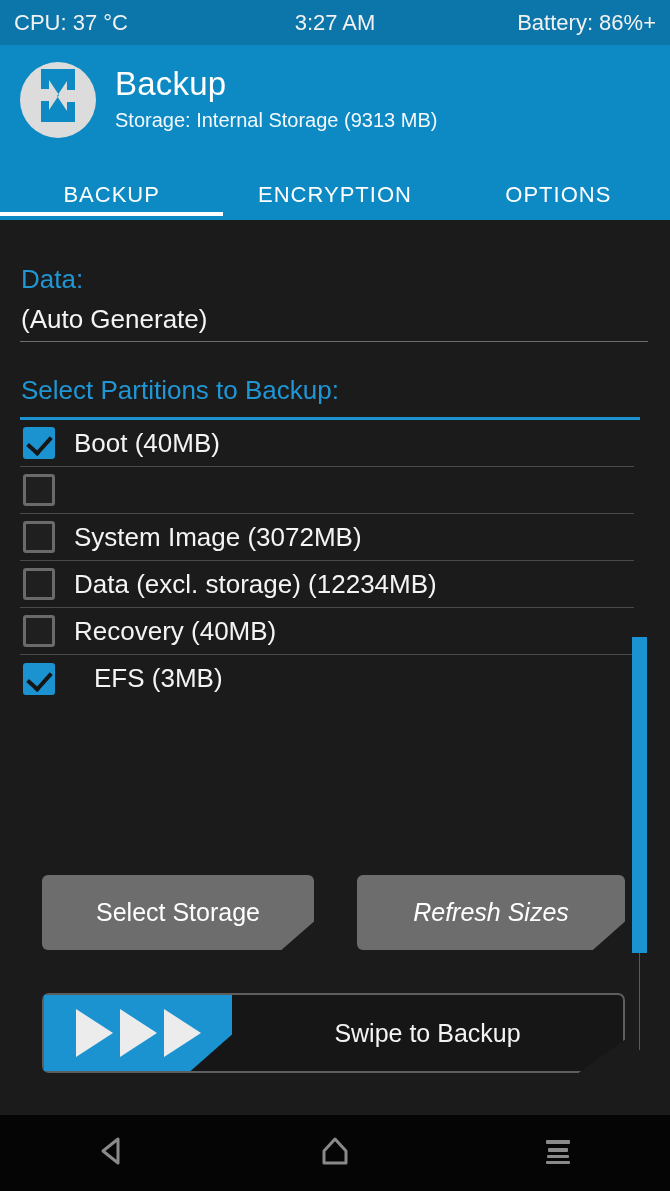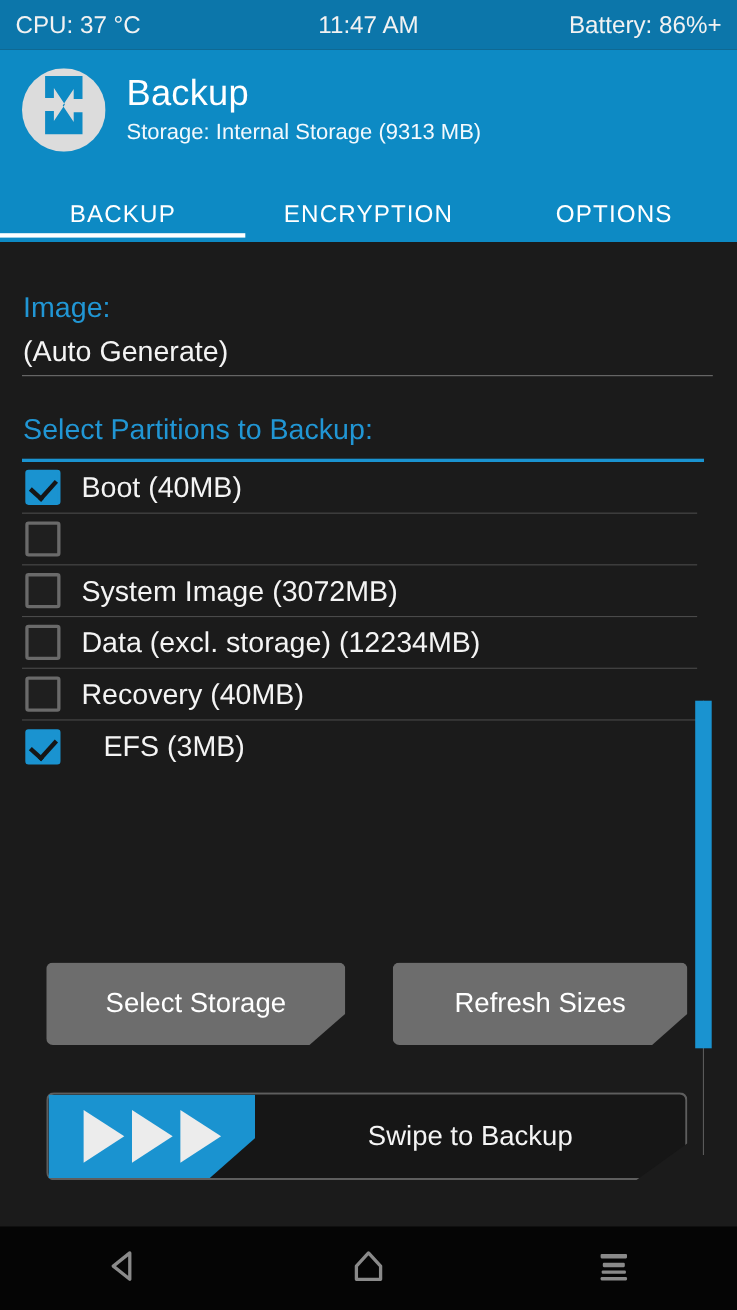--- a/index.html
+++ b/index.html
@@ -110,21 +110,21 @@
   
   .btnrow { position: absolute; left: 0; top: 655px; width: 670px; height: 75px; padding-left: 40px; }
   .tbtn {
     position: absolute; top: 0; height: 75px;
     background: #6d6d6d; color: #ffffff; font-size: 25px;
     display: flex; align-items: center; justify-content: center;
     border-radius: 6px;
     clip-path: polygon(0 0, 100% 0, 100% 62%, 88% 100%, 0 100%);
   }
   .tbtn-1 { left: 42px; width: 272px; }
-  .tbtn-2 { left: 357px; width: 268px; }
+  .tbtn-2 { left: 357px; width: 268px; font-style: italic; }
 
   
   .swipe {
     position: absolute; left: 42px; top: 993px; width: 583px; height: 80px;
     background: #161616;
     border: 2px solid #5e5e5e;
     border-radius: 7px;
     clip-path: polygon(0 0, 100% 0, 100% 58%, 92% 100%, 0 100%);
   }
   .swipe-handle {
@@ -152,21 +152,21 @@
   }
   .navbtn { flex: 1 1 0; display: flex; align-items: center; justify-content: center; }
 </style>
 </head>
 <body>
 
 <div id="app">
 
   <div class="statusbar">
     <span class="sb-cpu">CPU: 37 °C</span>
-    <span class="sb-clock">11:47 AM</span>
+    <span class="sb-clock">3:27 AM</span>
     <span class="sb-batt">Battery: 86%+</span>
   </div>
 
   <div class="header">
     <span class="logo">
       <svg width="76" height="76" viewBox="0 0 76 76">
         <circle cx="38" cy="38" r="38" fill="#dcdcdc"></circle>
         <path d="M20 8 L20 26 L27 26 L27 17 L36 30 L27 43 L27 34 L20 34 L20 52
                  M56 68 L56 50 L49 50 L49 59 L40 46 L49 33 L49 42 L56 42 L56 24" fill="none" stroke="#0d8ac4" stroke-width="0"></path>
         <path d="M21 7 L21 27 L29 27 L29 18 L39 33 L29 48 L29 39 L21 39 L21 60
@@ -179,21 +179,21 @@
     <div class="tabs">
       <div class="tab">BACKUP</div>
       <div class="tab">ENCRYPTION</div>
       <div class="tab">OPTIONS</div>
     </div>
   </div>
   <div class="tab-underline"></div>
 
   <div class="body">
 
-    <div class="label-name">Image:</div>
+    <div class="label-name">Data:</div>
     <div class="name-value">(Auto Generate)</div>
     <div class="name-underline"></div>
 
     <div class="label-partitions">Select Partitions to Backup:</div>
 
     <div class="list-top-rule"></div>
 
     <div class="plist">
       <div class="prow">
         <span class="cbox on"></span>

